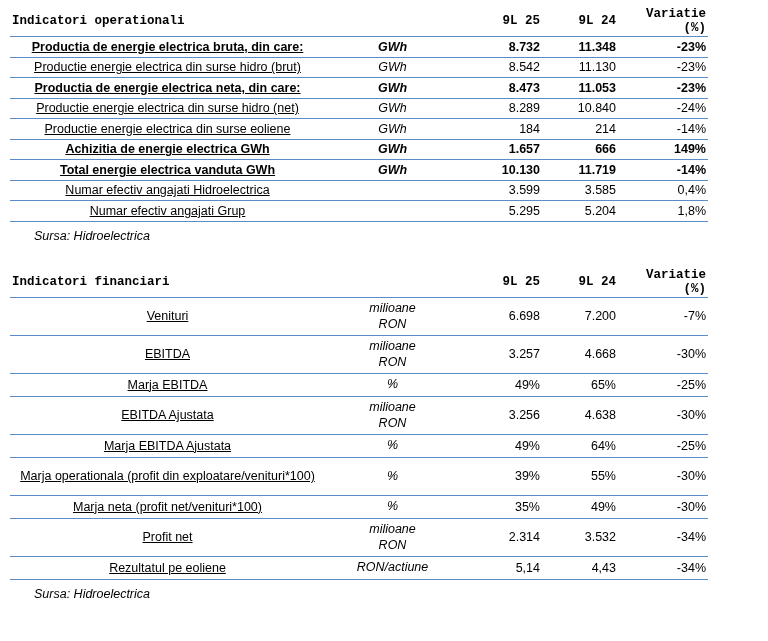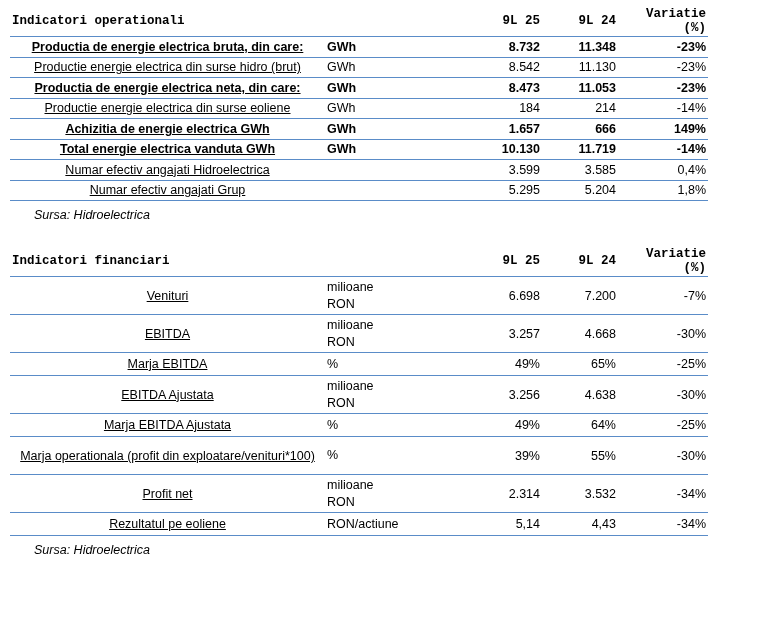--- a/index.html
+++ b/index.html
@@ -33,20 +33,22 @@
     border-bottom: 1.5px solid var(--line);
     padding: 1px 2px;
     vertical-align: middle;
     font-weight: 400;
   }
   .tbl thead th { height: 24px; font-weight: 700; font-family: Liberation Mono, monospace; }
   .th-label { text-align: left; }
   .cell-label { text-align: center; text-decoration: underline; }
   .num, .th-num { text-align: right; }
   .cell-unit {
+    text-align: center;
+    font-style: italic;
     white-space: pre-line;
     line-height: 1.3;
   }
   .bold-row td { font-weight: 700; }
   table.t1 tbody tr { height: 20.5px; }
   table.t2 tbody tr.r-short { height: 23px; }
   table.t2 tbody tr.r-tall  { height: 38px; }
   .source-note {
     font-style: italic;
     margin: 7px 0 0 24px;
@@ -90,20 +92,27 @@
       <td class="num">-23%</td>
     </tr>
     <tr class="bold-row">
       <td class="cell-label">Productia de energie electrica neta, din care:</td>
       <td class="cell-unit">GWh</td>
       <td class="num">8.473</td>
       <td class="num">11.053</td>
       <td class="num">-23%</td>
     </tr>
     <tr>
+      <td class="cell-label">Productie energie electrica din surse hidro (net)</td>
+      <td class="cell-unit">GWh</td>
+      <td class="num">8.289</td>
+      <td class="num">10.840</td>
+      <td class="num">-24%</td>
+    </tr>
+    <tr>
       <td class="cell-label">Productie energie electrica din surse eoliene</td>
       <td class="cell-unit">GWh</td>
       <td class="num">184</td>
       <td class="num">214</td>
       <td class="num">-14%</td>
     </tr>
     <tr class="bold-row">
       <td class="cell-label">Achizitia de energie electrica GWh</td>
       <td class="cell-unit">GWh</td>
       <td class="num">1.657</td>
@@ -192,20 +201,27 @@
       <td class="num">64%</td>
       <td class="num">-25%</td>
     </tr>
     <tr class="r-tall">
       <td class="cell-label">Marja operationala (profit din exploatare/venituri*100)</td>
       <td class="cell-unit">%</td>
       <td class="num">39%</td>
       <td class="num">55%</td>
       <td class="num">-30%</td>
     </tr>
+    <tr class="r-short">
+      <td class="cell-label">Marja neta (profit net/venituri*100)</td>
+      <td class="cell-unit">%</td>
+      <td class="num">35%</td>
+      <td class="num">49%</td>
+      <td class="num">-30%</td>
+    </tr>
     <tr class="r-tall">
       <td class="cell-label">Profit net</td>
       <td class="cell-unit">milioane
 RON</td>
       <td class="num">2.314</td>
       <td class="num">3.532</td>
       <td class="num">-34%</td>
     </tr>
     <tr class="r-short">
       <td class="cell-label">Rezultatul pe eoliene</td>

